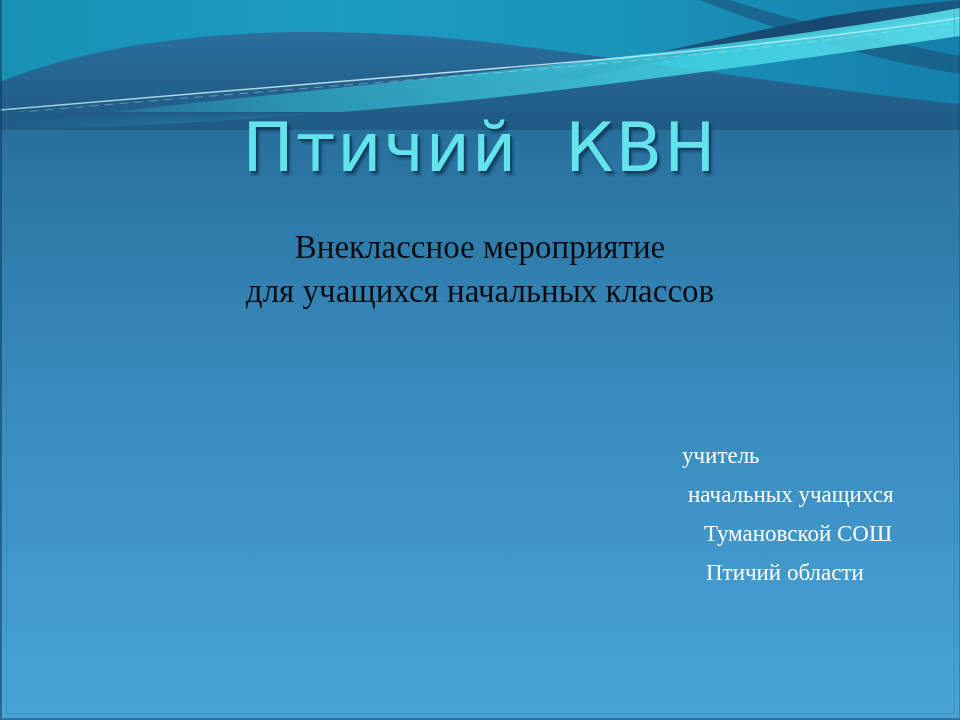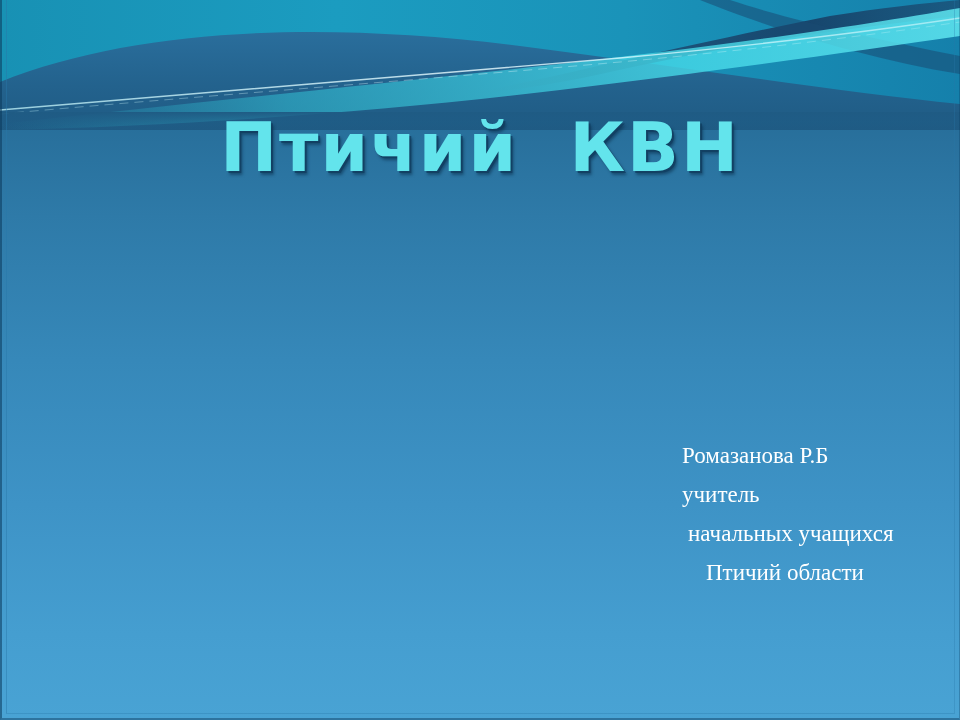--- a/index.html
+++ b/index.html
@@ -55,21 +55,21 @@
   .deco svg { display: block; }
 
   
   .title {
     position: absolute;
     left: 0;
     top: 112px;
     width: 960px;
     text-align: center;
     font-family: "DejaVu Sans", sans-serif;
-    font-weight: bold;
+    font-weight: normal;
     font-size: 68px;
     line-height: 1.05;
     letter-spacing: 2px;
     color: #63e4ec;
     text-shadow:
        2px 2px 0 rgba(16, 60, 95, 0.75),
        3px 4px 3px rgba(10, 45, 75, 0.55);
     z-index: 20;
     white-space: pre;
   }
@@ -168,25 +168,29 @@
 
       <path d="M0,110 C200,92 420,76 620,58 C760,45 880,30 960,18" fill="none" stroke="url(#hairline)" stroke-width="1.4" opacity="0.9"></path>
       <path d="M0,114 C200,96 420,80 620,62 C760,49 880,34 960,22" fill="none" stroke="url(#hairline)" stroke-width="0.8" opacity="0.5" stroke-dasharray="9 6"></path>
 
       <rect x="0" y="112" width="960" height="18" fill="url(#blendOut)"></rect>
     </svg>
   </div>
 
   <div class="title">Птичий  КВН</div>
 
+  <div class="subtitle">
+    <span class="line">Внеклассное мероприятие</span>
+    <span class="line">для учащихся начальных классов</span>
+  </div>
 
   <div class="author-block">
-    <span class="aline i0">Ромазанова Р.Б</span>
     <span class="aline i1">учитель</span>
     <span class="aline i2"> начальных учащихся</span>
+    <span class="aline i3">Тумановской СОШ</span>
     <span class="aline i4">Птичий области</span>
   </div>
 
   <div class="edge-frame">
     <div class="edge-frame-inner"></div>
   </div>
 
 </div>
 
 </body></html>

